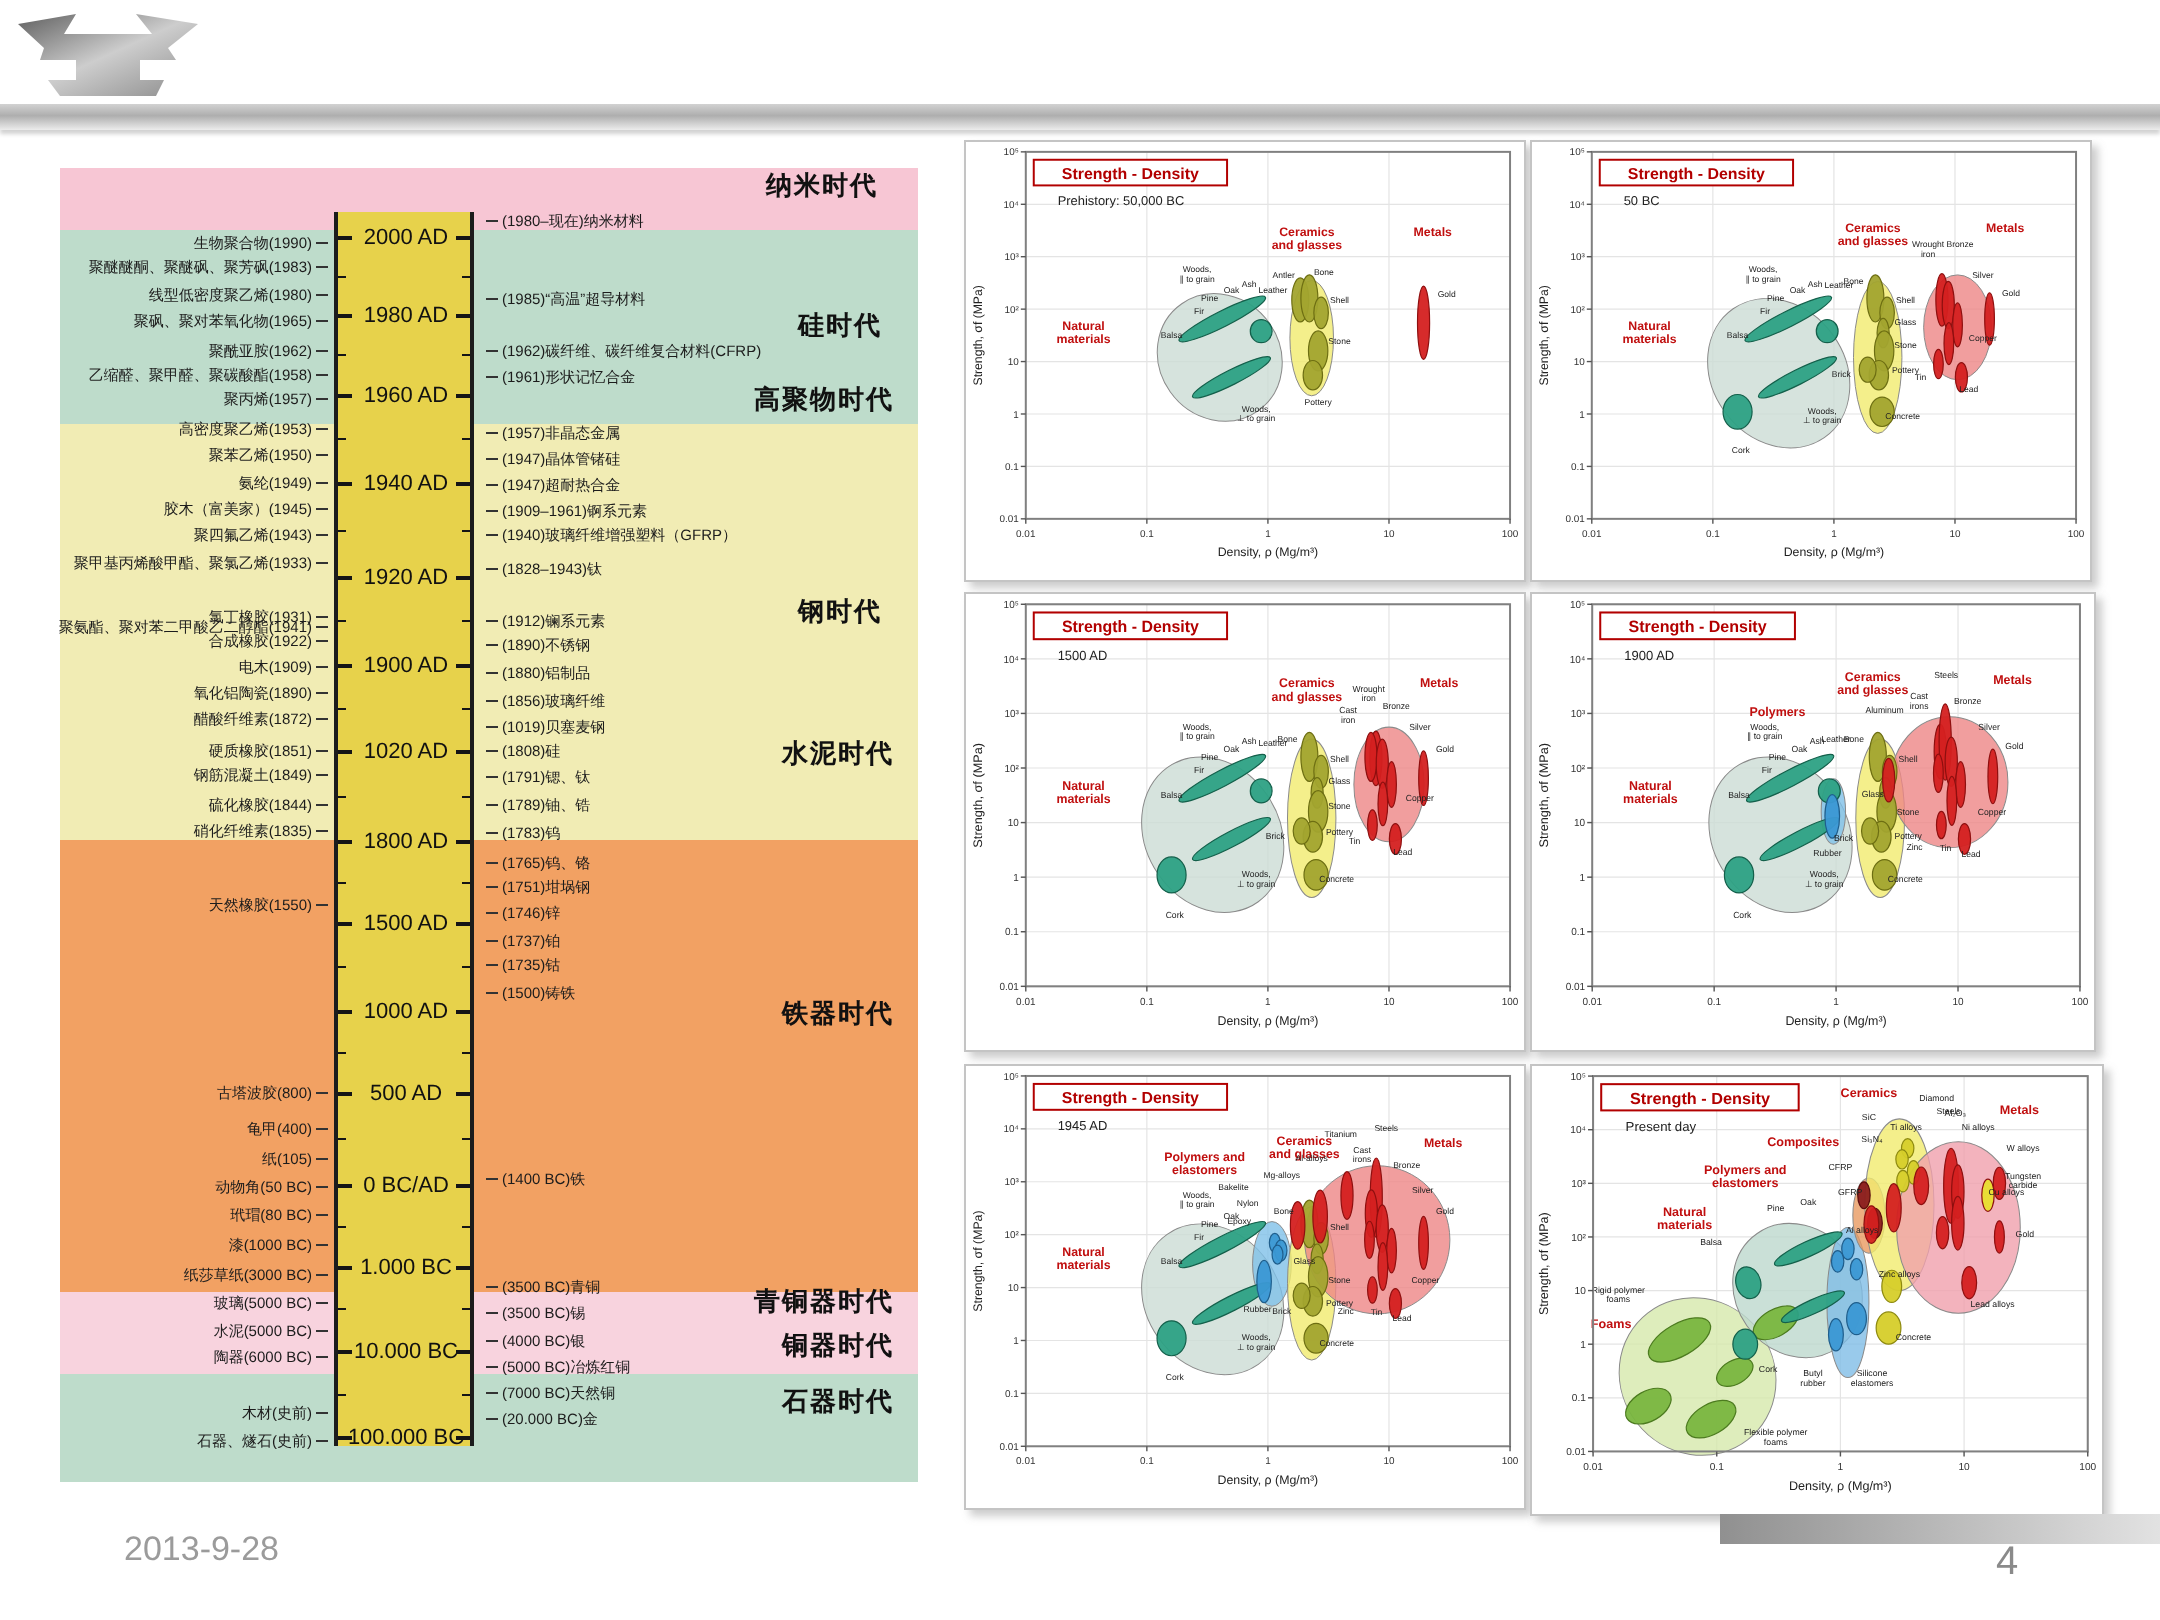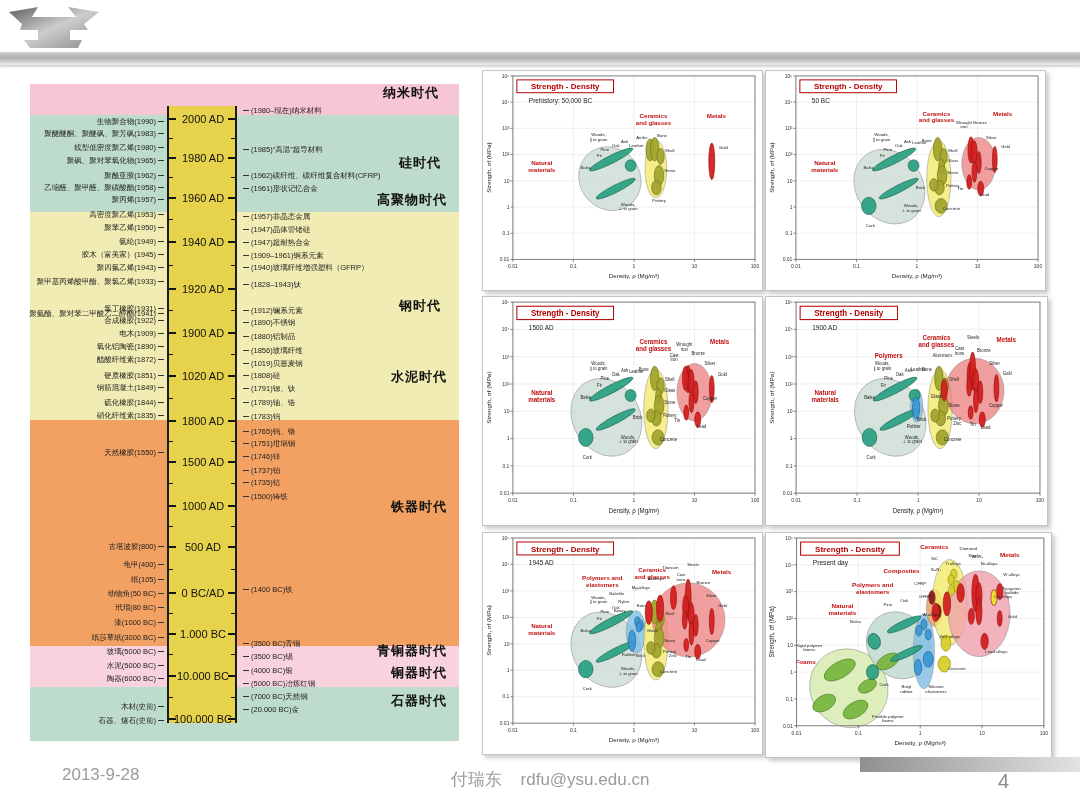--- a/index.html
+++ b/index.html
@@ -836,20 +836,16 @@
         <text x="26.5" y="6.8" font-size="5" fill="#333" text-anchor="end" font-family="&quot;Liberation Sans&quot;,&quot;DejaVu Sans&quot;,sans-serif"><tspan x="26.5" dy="0">10⁵</tspan></text>
         <text x="151.5" y="210" font-size="6.2" fill="#222" text-anchor="middle" font-family="&quot;Liberation Sans&quot;,&quot;DejaVu Sans&quot;,sans-serif"><tspan x="151.5" dy="0">Density, ρ (Mg/m³)</tspan></text>
         <text x="8" y="98" font-size="6.2" fill="#222" text-anchor="middle" font-family="&quot;Liberation Sans&quot;,&quot;DejaVu Sans&quot;,sans-serif" transform="rotate(-90 8 98)"><tspan x="8" dy="0">Strength, σf (MPa)</tspan></text>
         <rect x="34" y="9" width="97" height="13" fill="#fff" stroke="#b20000" stroke-width="1"></rect>
         <text x="82.5" y="18.7" font-size="8" fill="#b20000" text-anchor="middle" font-family="&quot;Liberation Sans&quot;,&quot;DejaVu Sans&quot;,sans-serif" font-weight="bold"><tspan x="82.5" dy="0">Strength - Density</tspan></text>
         <text x="46" y="32" font-size="6.5" fill="#222" text-anchor="start" font-family="&quot;Liberation Sans&quot;,&quot;DejaVu Sans&quot;,sans-serif"><tspan x="46" dy="0">Present day</tspan></text>
       </svg>
     </div>
 
   <div class="ft-date">2013-9-28</div>
-  <div class="ft-author">
-    <span>付瑞东</span>&nbsp;&nbsp;&nbsp;
-    <span>rdfu@ysu.edu.cn</span>
-  </div>
   <div class="ft-strip"></div>
   <div class="ft-page">4</div>
 
 </div>
 
 </body></html>

